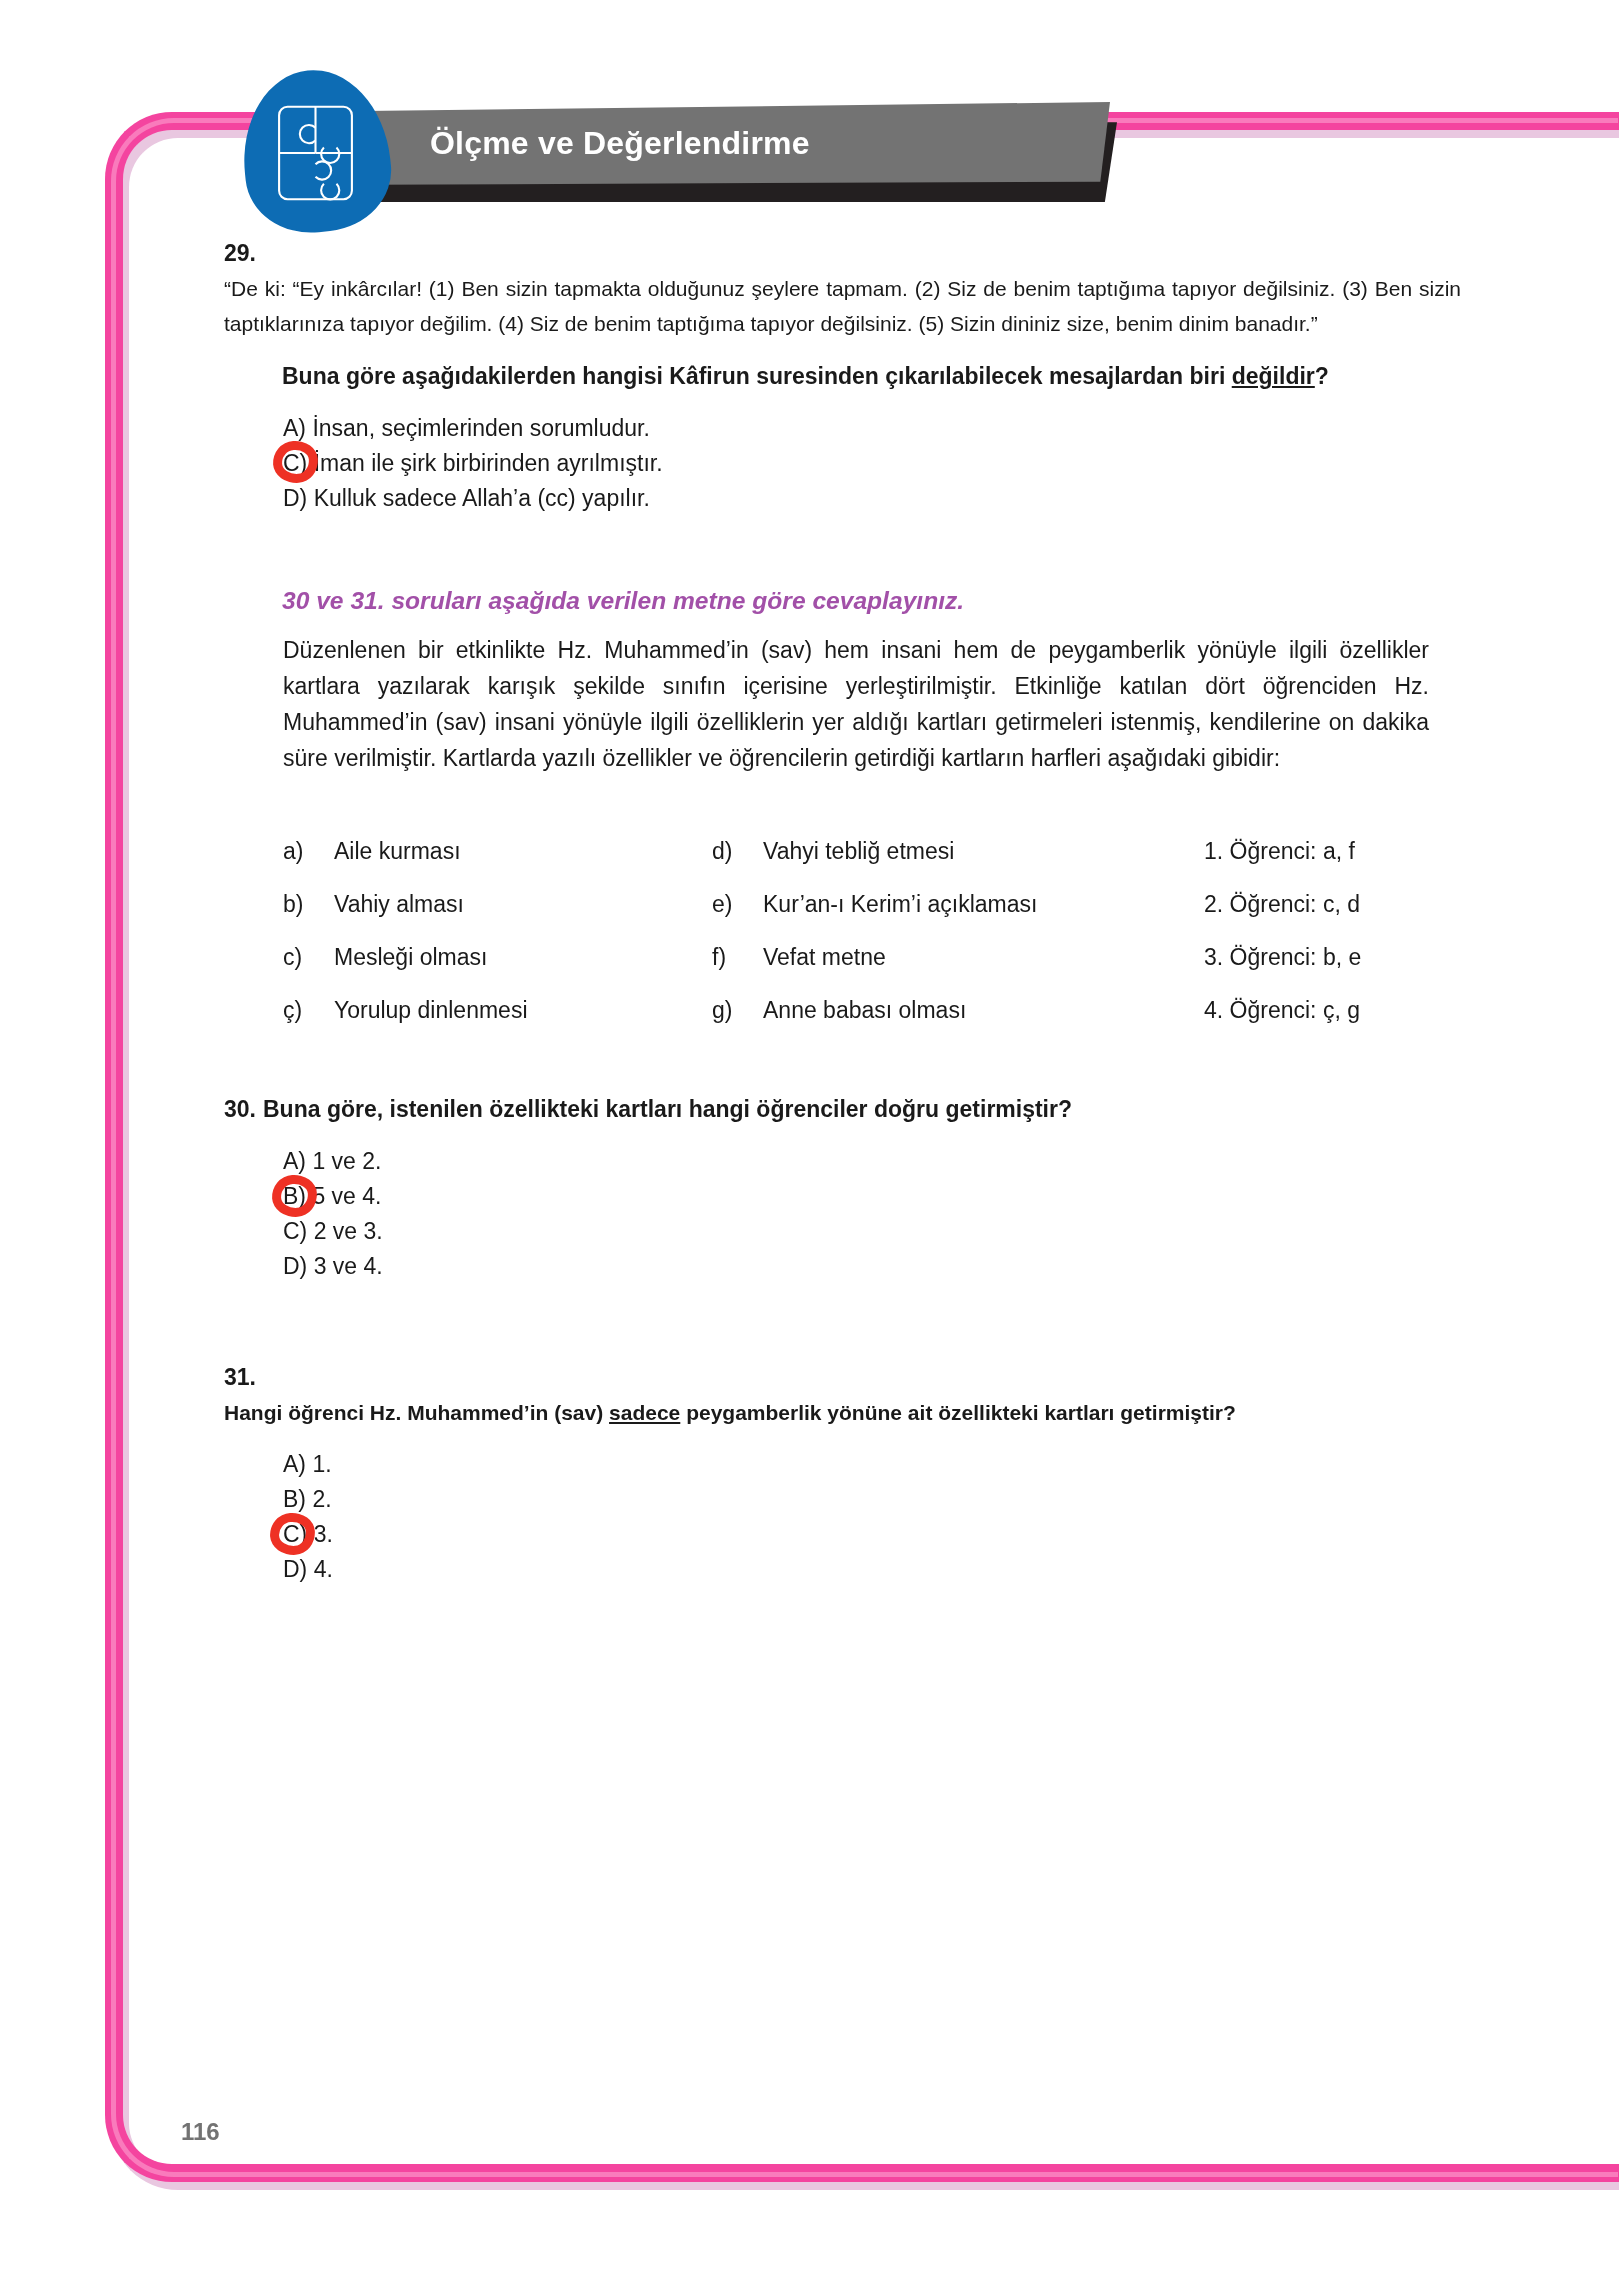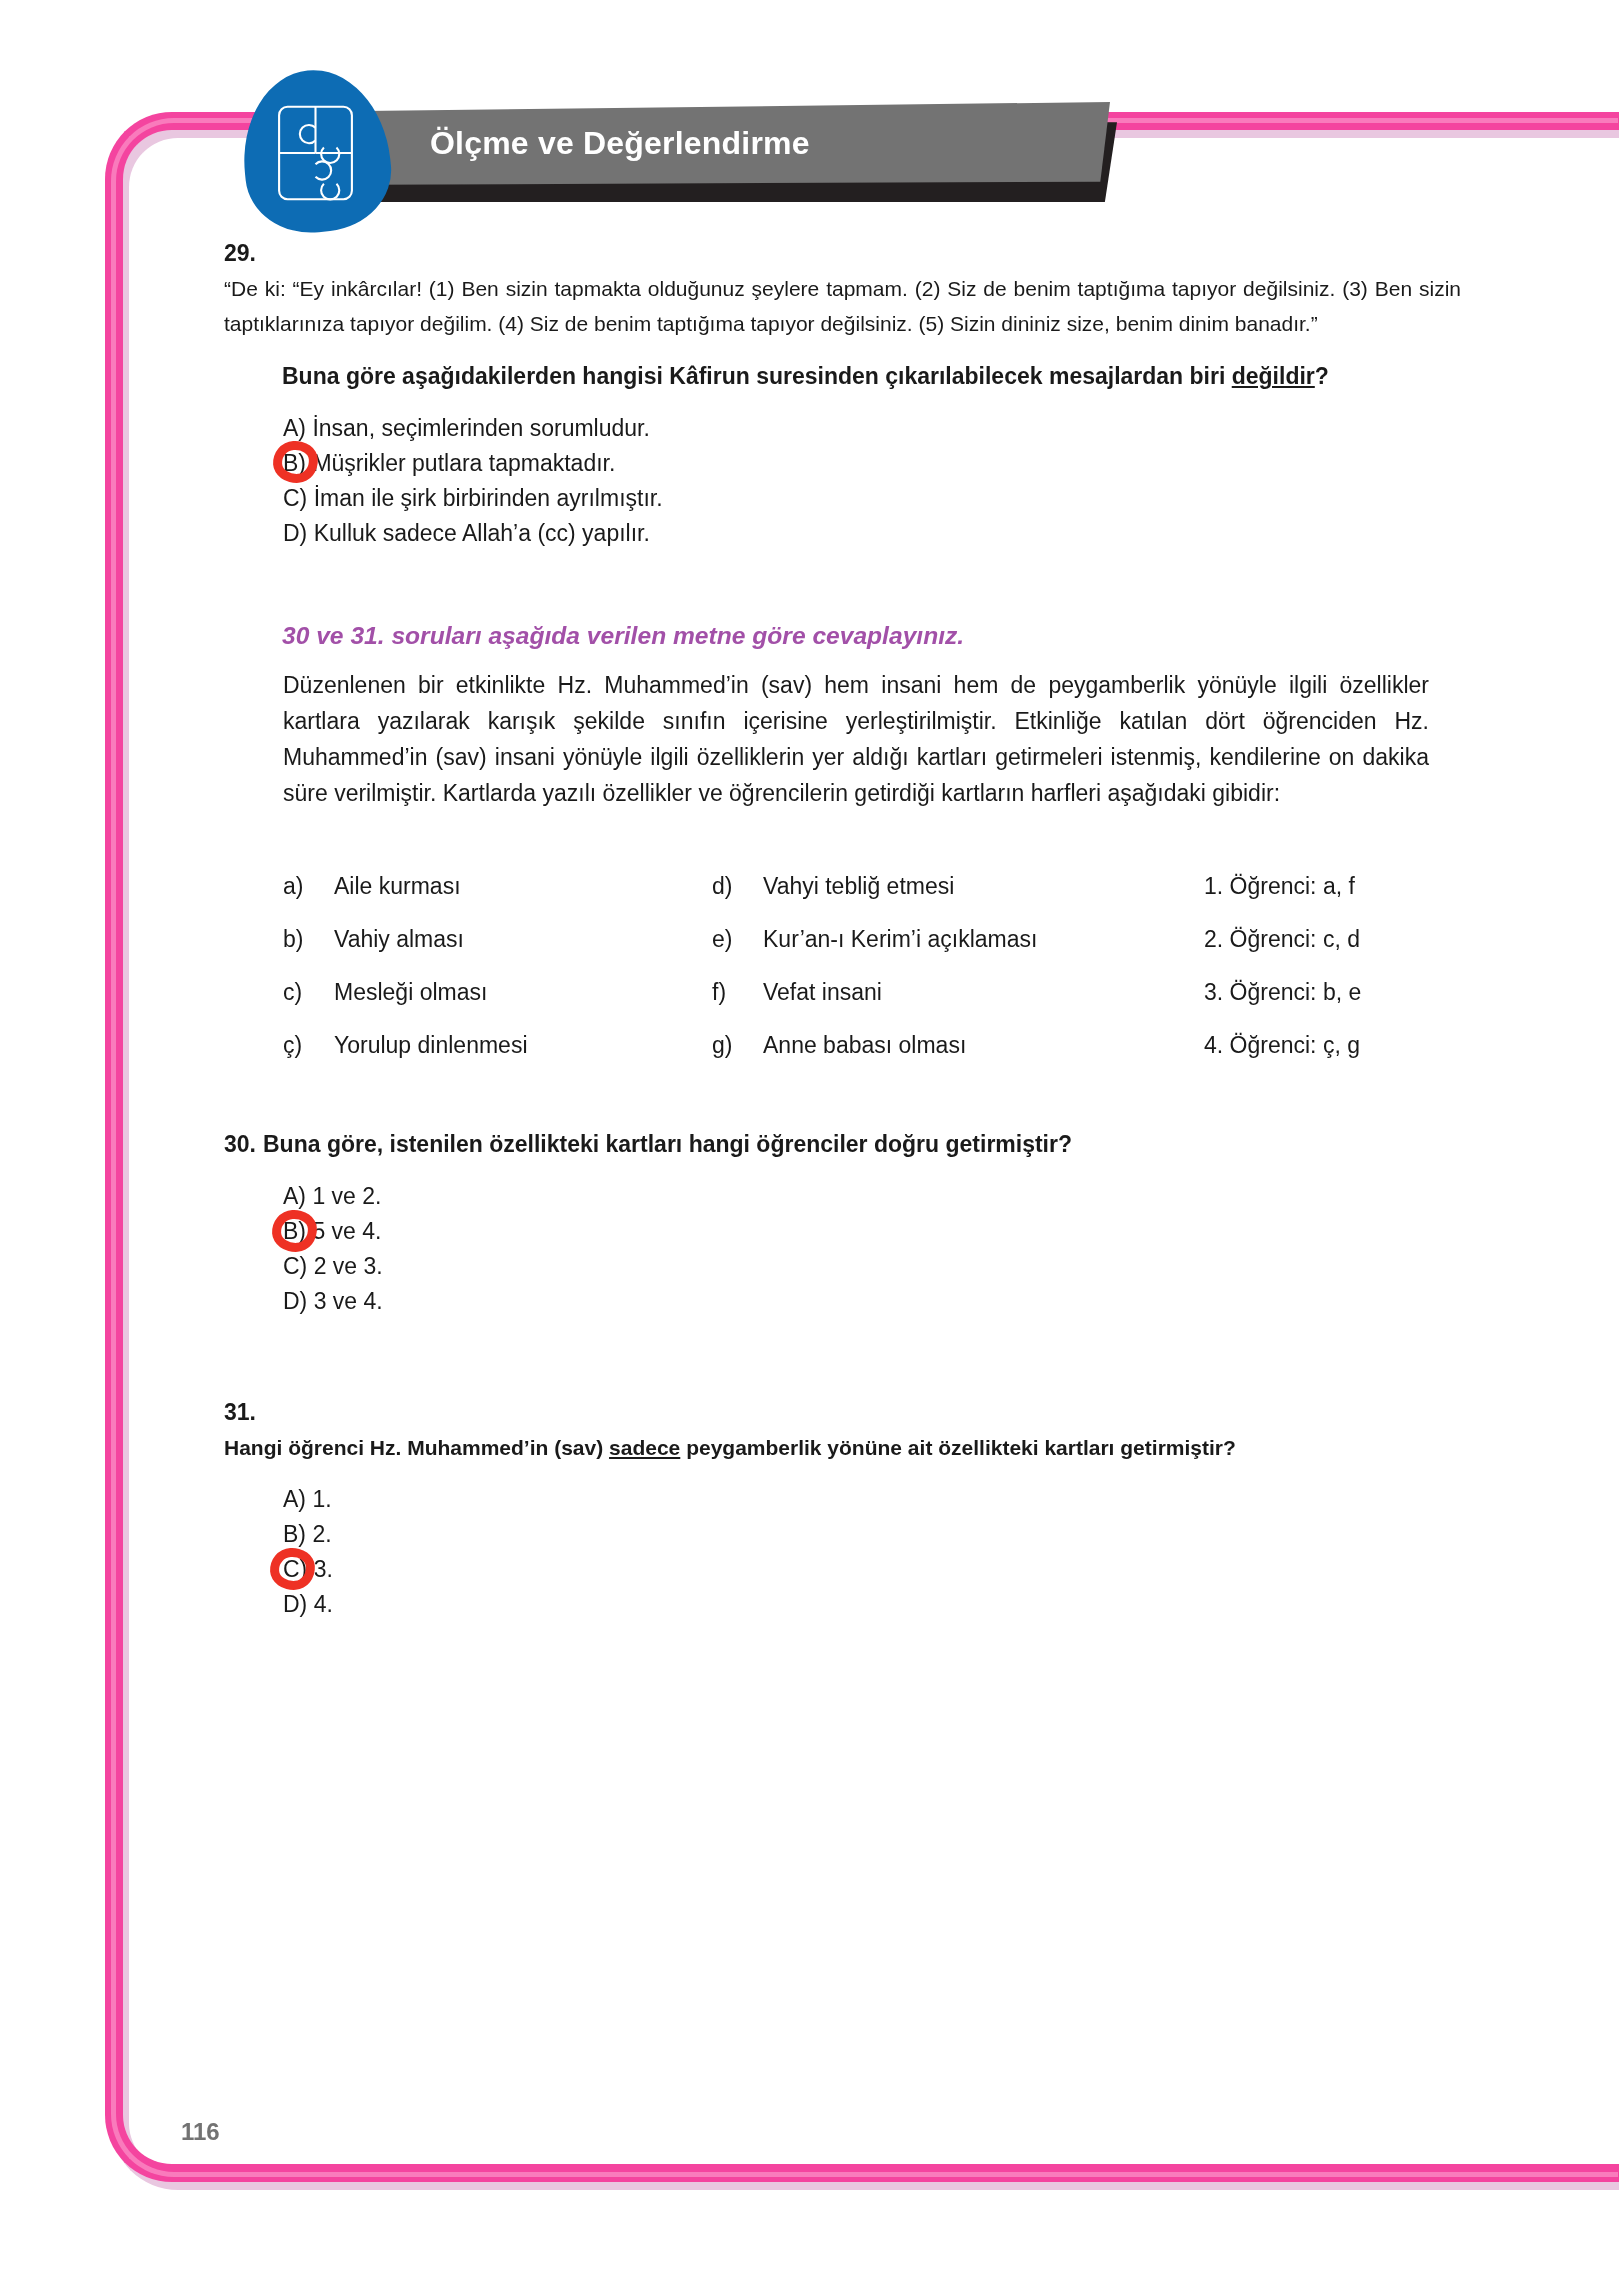--- a/index.html
+++ b/index.html
@@ -264,21 +264,20 @@
         <div class="q-num w1">29.</div>
         <div class="q-body justify"><span>“De ki: “Ey inkârcılar! (1) Ben sizin tapmakta olduğunuz şeylere tapmam. (2) Siz de benim taptığıma tapıyor değilsiniz. (3) Ben sizin taptıklarınıza tapıyor değilim. (4) Siz de benim taptığıma tapıyor değilsiniz. (5) Sizin dininiz size, benim dinim banadır.”</span></div>
       </div>
 
       <div class="prompt-bold">
         <span>Buna göre aşağıdakilerden hangisi Kâfirun suresinden çıkarılabilecek mesajlardan biri </span><u>değildir</u><span>?</span>
       </div>
 
       <div class="options">
         <div class="option">A) İnsan, seçimlerinden sorumludur.</div>
-        <div class="option">B) Müşrikler putlara tapmaktadır.</div>
         <div class="option">C) İman ile şirk birbirinden ayrılmıştır.</div>
         <div class="option">D) Kulluk sadece Allah’a (cc) yapılır.</div>
         <div class="marker" style="left:-9.8px; top:29.5px;"></div>
       </div>
     </div>
 
     <div class="section-head">30 ve 31. soruları aşağıda verilen metne göre cevaplayınız.</div>
 
     <div class="passage"><span>Düzenlenen bir etkinlikte Hz. Muhammed’in (sav) hem insani hem de peygamberlik yönüyle ilgili özellikler kartlara yazılarak karışık şekilde sınıfın içerisine yerleştirilmiştir. Etkinliğe katılan dört öğrenciden Hz. Muhammed’in (sav) insani yönüyle ilgili özelliklerin yer aldığı kartları getirmeleri istenmiş, kendilerine on dakika süre verilmiştir. Kartlarda yazılı özellikler ve öğrencilerin getirdiği kartların harfleri aşağıdaki gibidir:</span></div>
 
@@ -306,21 +305,21 @@
         <div class="card-item">
           <span class="card-key">d)</span>
           <span>Vahyi tebliğ etmesi</span>
         </div>
         <div class="card-item">
           <span class="card-key">e)</span>
           <span>Kur’an-ı Kerim’i açıklaması</span>
         </div>
         <div class="card-item">
           <span class="card-key">f)</span>
-          <span>Vefat insani</span>
+          <span>Vefat metne</span>
         </div>
         <div class="card-item">
           <span class="card-key">g)</span>
           <span>Anne babası olması</span>
         </div>
       </div>
 
       <div class="card-col c3">
         <div class="stu-item">1. Öğrenci: a, f</div>
         <div class="stu-item">2. Öğrenci: c, d</div>

